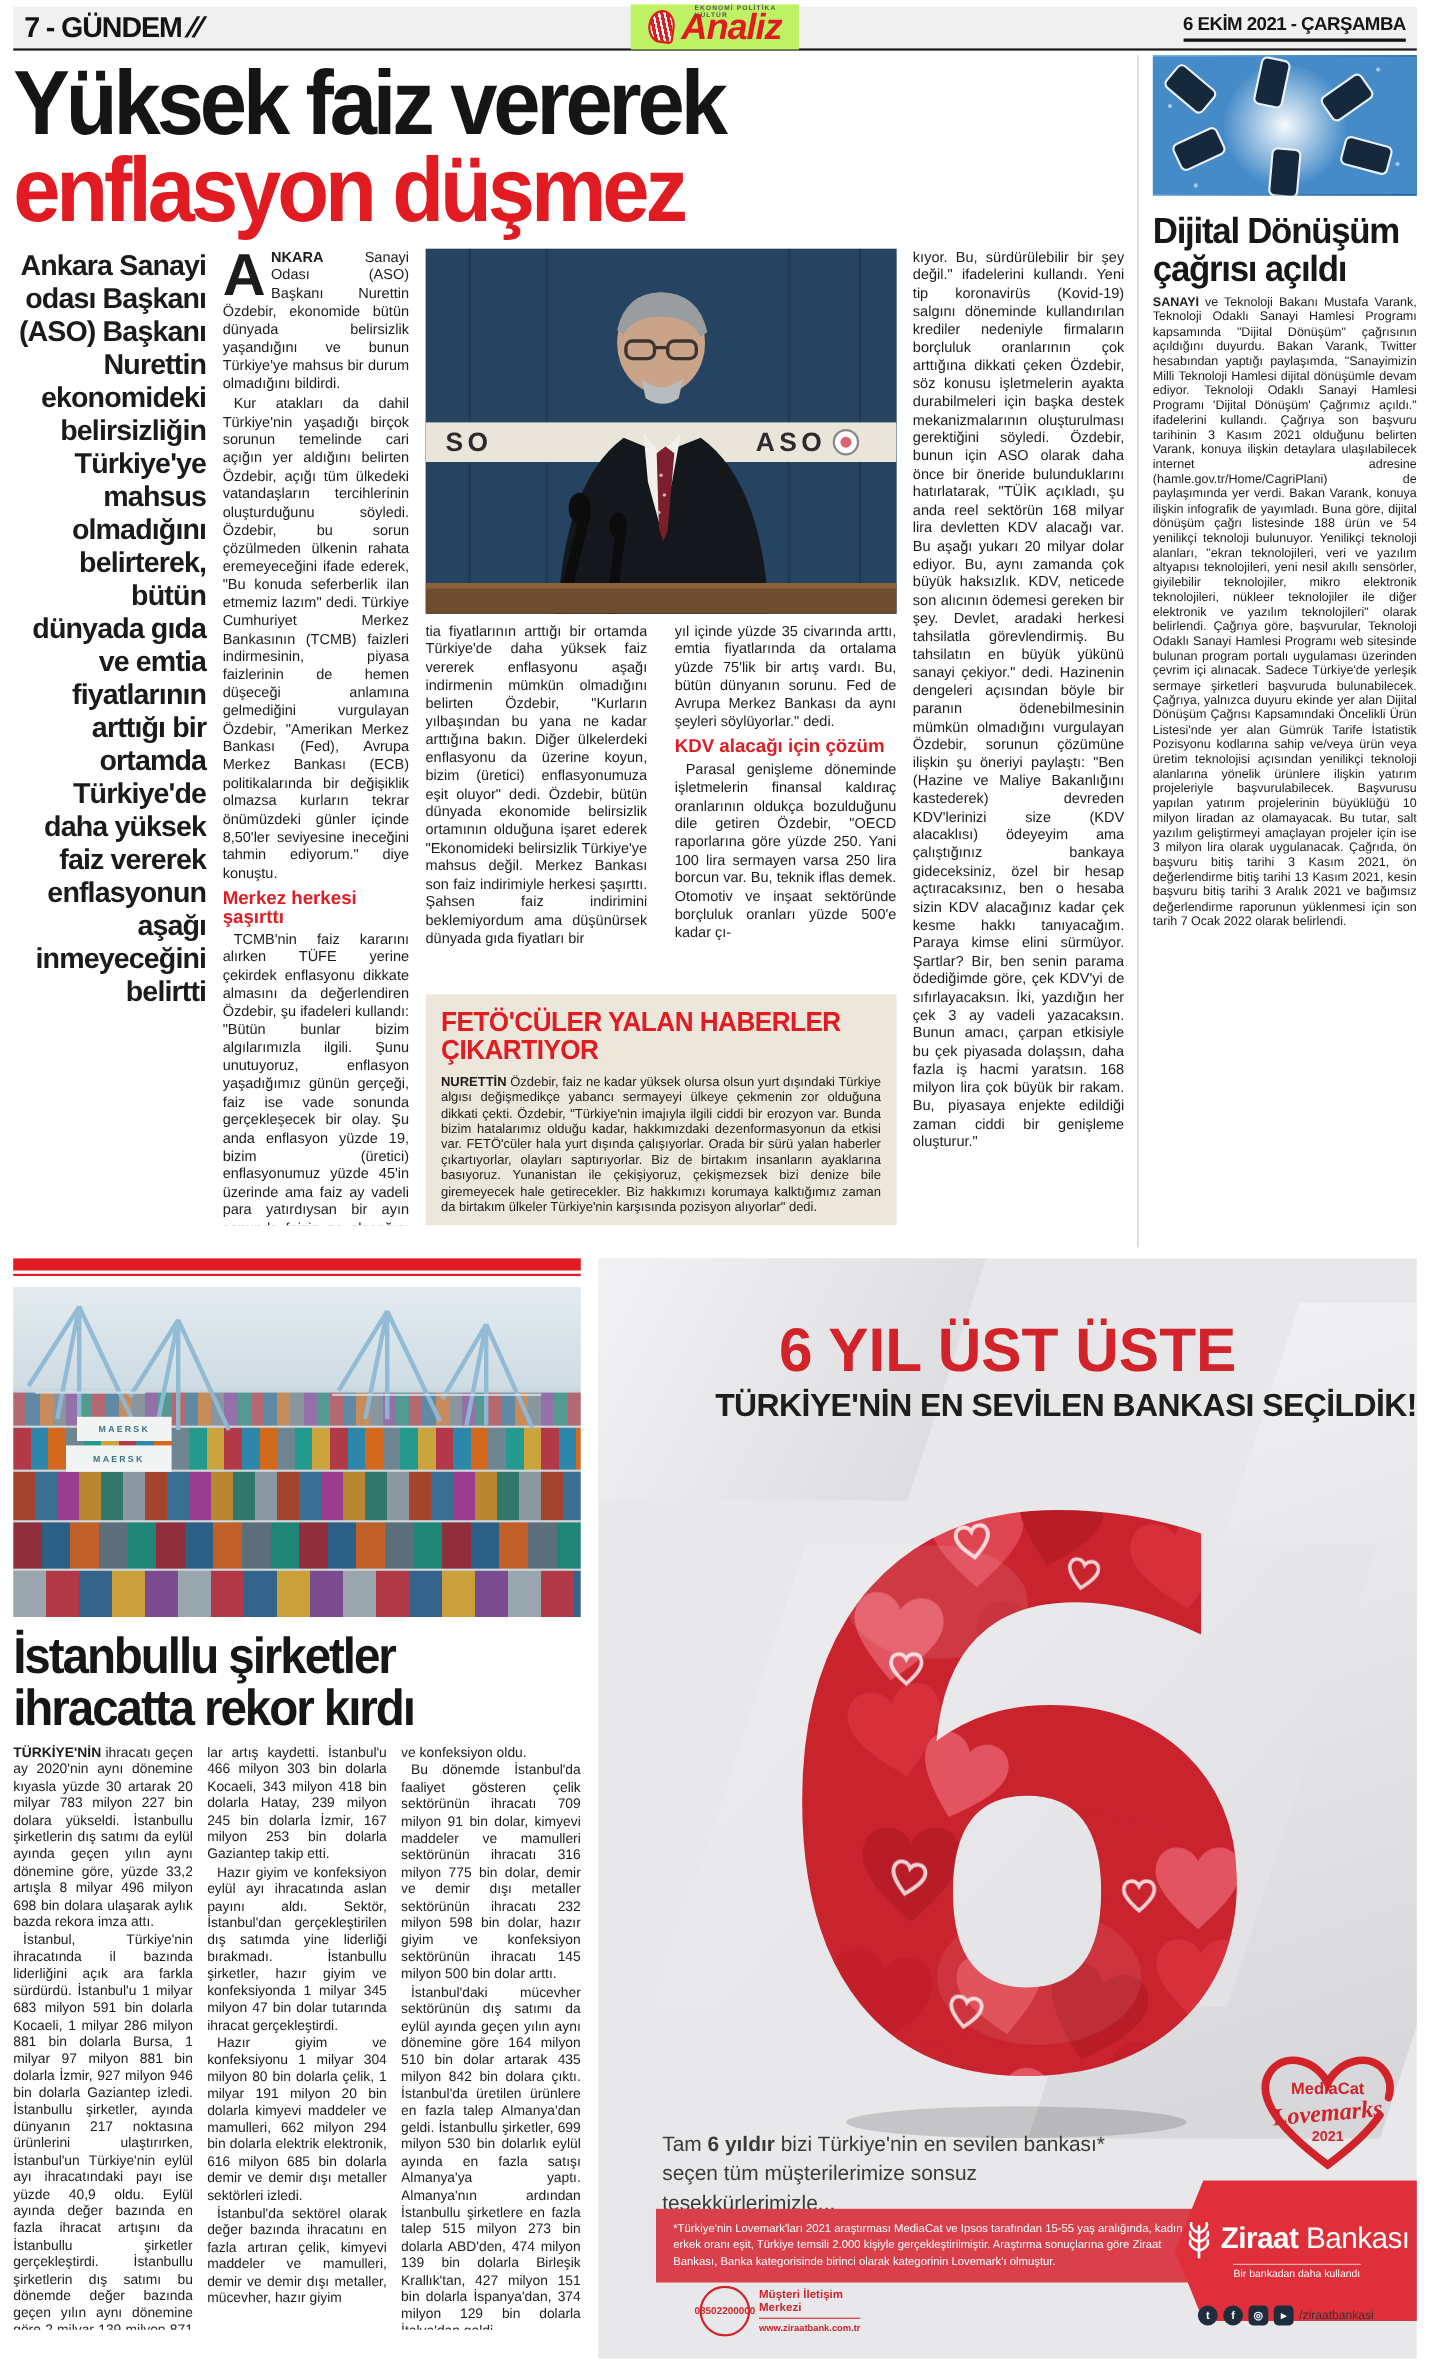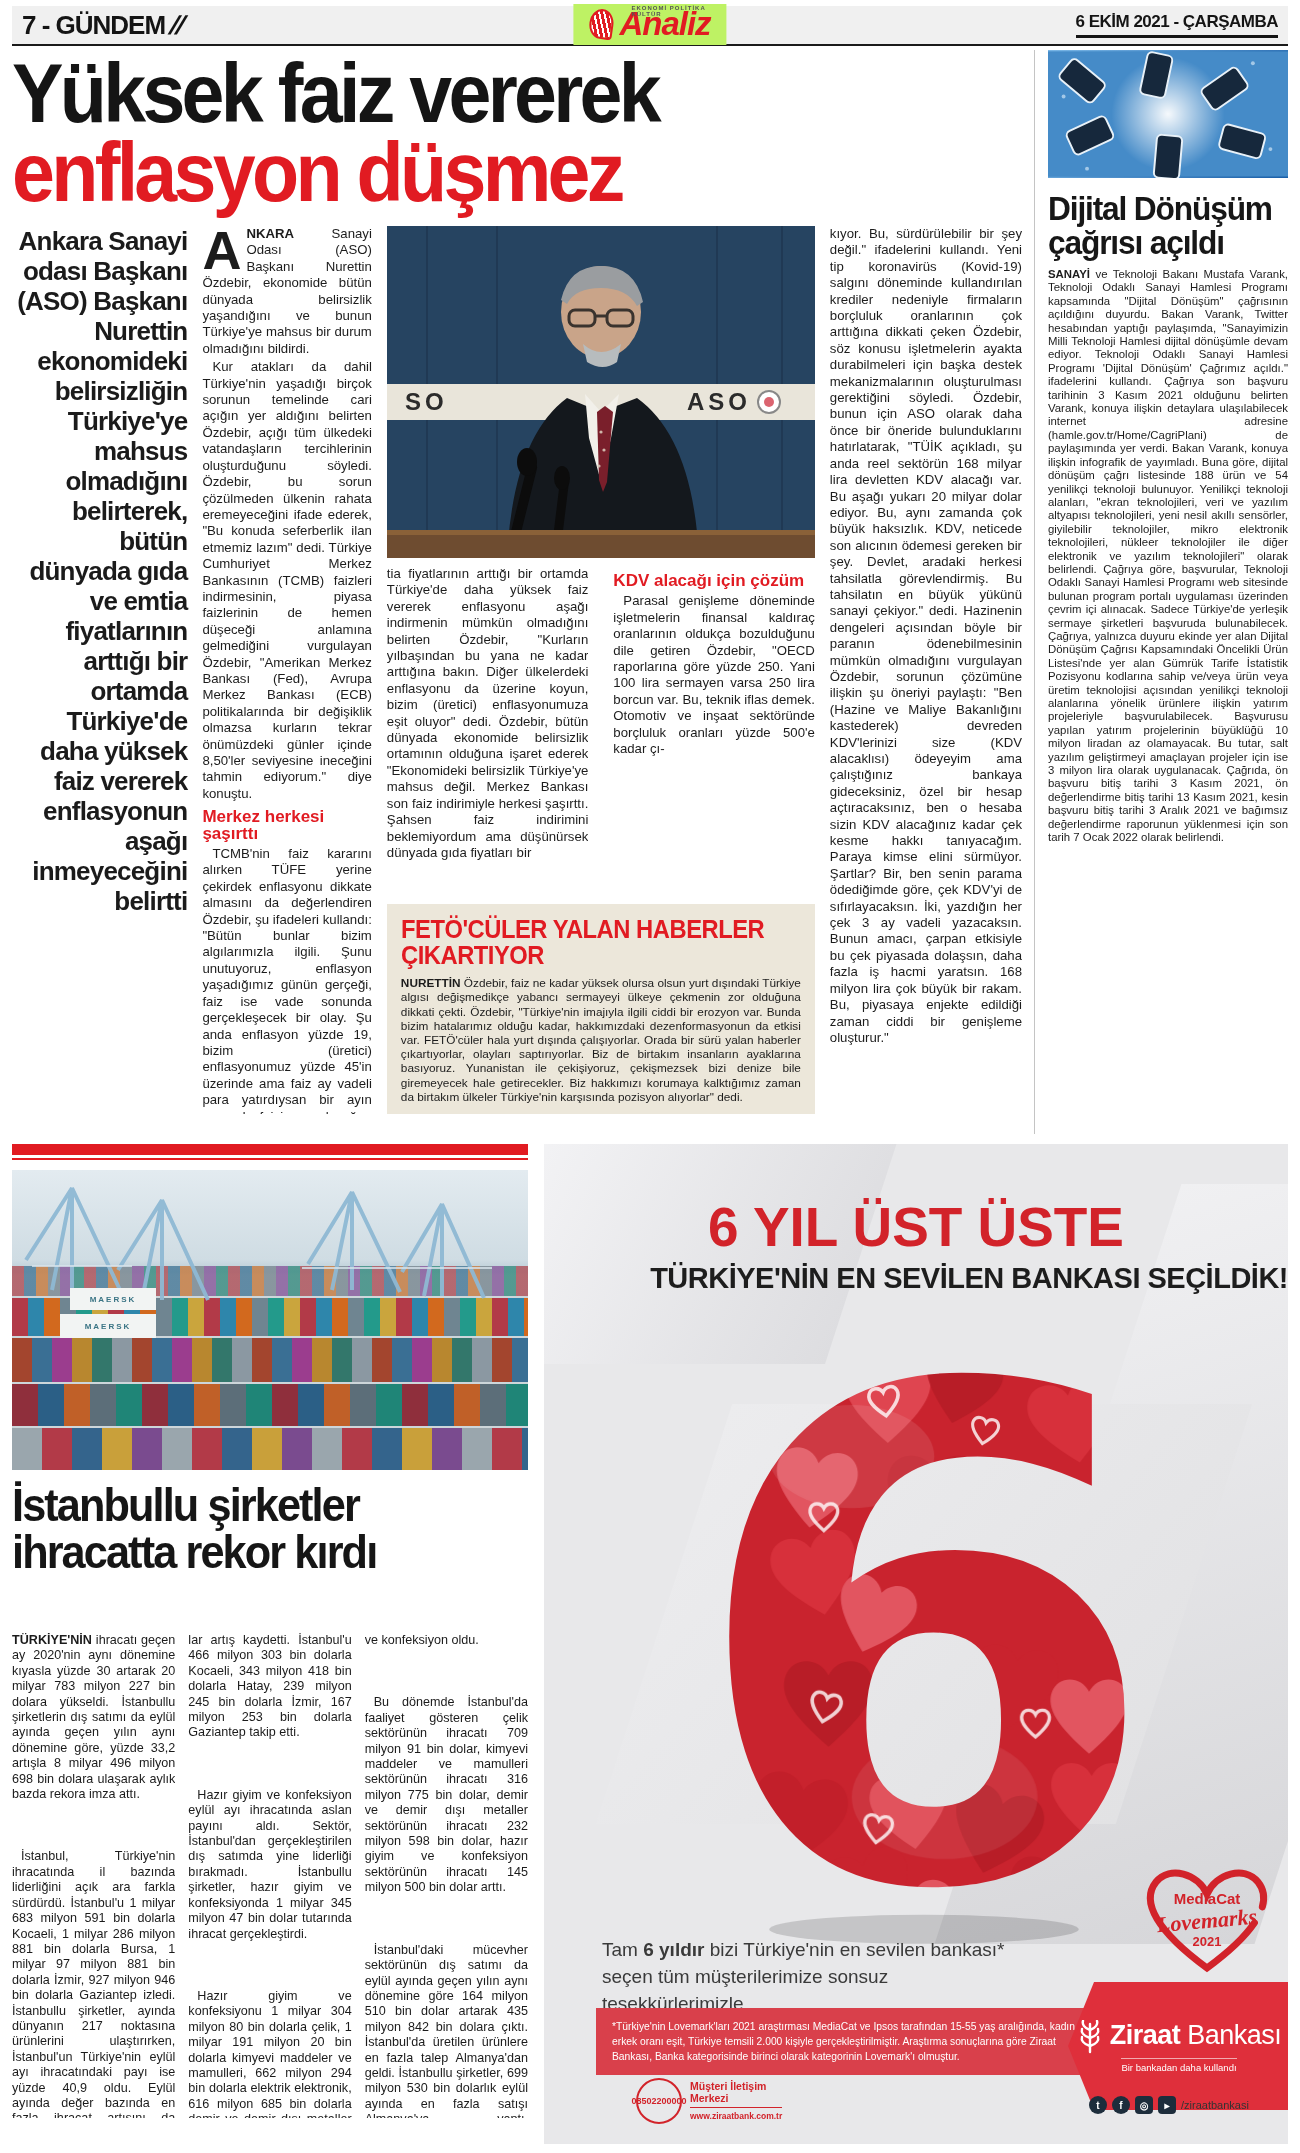--- a/index.html
+++ b/index.html
@@ -61,21 +61,21 @@
   .bottom-left { width:516px; }
   .red-bar { height:11px; background:#e11b22; }
   .red-line { height:2px; background:#e11b22; margin-top:3px; }
   .port-photo { margin-top:10px; height:300px; position:relative; overflow:hidden; background:linear-gradient(#e3ebf0 0%, #cfdce3 30%, #b9ccd6 34%, #cdd6da 35%); }
   .crow { position:absolute; left:0; right:0; }
   .maersk { position:absolute; background:#f2f4f3; color:#3b7585; font-size:8px; font-weight:700; letter-spacing:2px;
             display:flex; align-items:center; justify-content:center; }
   .bl-headline { margin-top:12px; font-size:46px; line-height:47px; font-weight:800; letter-spacing:-2px; color:#161616; transform:scaleX(.94); transform-origin:left; white-space:nowrap; }
   .bl-cols { margin-top:10px; display:flex; gap:13px; height:532px; overflow:hidden; }
   .bl-cols > div { flex:1; overflow:hidden; font-size:12.6px; line-height:15.4px; text-align:justify; color:#1b1b1b; }
-  .bl-cols p { margin-bottom:1px; text-indent:9px;margin-top:47px; }
+  .bl-cols p { margin-bottom:1px; text-indent:9px; }
   .bl-cols p.noind { text-indent:0; }
 
   
   .ad { flex:1; position:relative; background:#e8e8ea; overflow:hidden; }
   .deco { position:absolute; transform:skewX(-18deg); }
   .deco1 { left:-60px; top:-20px; width:380px; height:240px; background:linear-gradient(100deg,#f4f4f6,#dddde0); }
   .deco2 { right:-90px; top:40px; width:320px; height:760px; background:linear-gradient(160deg,#f0f0f2,#d6d6d9); }
   .deco3 { left:120px; top:260px; width:520px; height:420px; background:linear-gradient(120deg,#ececee,#e2e2e4); }
   .ad-head { position:absolute; top:50px; left:0; right:0; text-align:center; color:#d2232a; font-size:56px; font-weight:900; letter-spacing:0; transform:scaleX(.98); }
   .ad-sub { position:absolute; top:118px; left:0; right:0; text-align:right; color:#1d1d1d; font-size:29px; font-weight:800; letter-spacing:-0.5px; }
@@ -181,20 +181,21 @@
           </g>
           <rect x="0" y="308" width="428" height="24" fill="#6e4c30"></rect>
           <rect x="0" y="304" width="428" height="5" fill="#8a6138"></rect>
         </svg>
 
         <div class="midcols">
           <div class="bodytext">
             <p class="noind">tia fiyatlarının arttığı bir ortamda Türkiye'de daha yüksek faiz vererek enflasyonu aşağı indirmenin mümkün olmadığını belirten Özdebir, "Kurların yılbaşından bu yana ne kadar arttığına bakın. Diğer ülkelerdeki enflasyonu da üzerine koyun, bizim (üretici) enflasyonumuza eşit oluyor" dedi. Özdebir, bütün dünyada ekonomide belirsizlik ortamının olduğuna işaret ederek "Ekonomideki belirsizlik Türkiye'ye mahsus değil. Merkez Bankası son faiz indirimiyle herkesi şaşırttı. Şahsen faiz indirimini beklemiyordum ama düşünürsek dünyada gıda fiyatları bir</p>
           </div>
           <div class="bodytext">
+            <p class="noind">yıl içinde yüzde 35 civarında arttı, emtia fiyatlarında da ortalama yüzde 75'lik bir artış vardı. Bu, bütün dünyanın sorunu. Fed de Avrupa Merkez Bankası da aynı şeyleri söylüyorlar." dedi.</p>
             <div class="subhead">KDV alacağı için çözüm</div>
             <p>Parasal genişleme döneminde işletmelerin finansal kaldıraç oranlarının oldukça bozulduğunu dile getiren Özdebir, "OECD raporlarına göre yüzde 250. Yani 100 lira sermayen varsa 250 lira borcun var. Bu, teknik iflas demek. Otomotiv ve inşaat sektöründe borçluluk oranları yüzde 500'e kadar çı-</p>
           </div>
         </div>
 
         <div class="feto-box">
           <div class="feto-title">FETÖ'CÜLER YALAN HABERLER ÇIKARTIYOR</div>
           <div class="feto-body">
             <span class="lead-bold">NURETTİN</span><span> Özdebir, faiz ne kadar yüksek olursa olsun yurt dışındaki Türkiye algısı değişmedikçe yabancı sermayeyi ülkeye çekmenin zor olduğuna dikkati çekti. Özdebir, "Türkiye'nin imajıyla ilgili ciddi bir erozyon var. Bunda bizim hatalarımız olduğu kadar, hakkımızdaki dezenformasyonun da etkisi var. FETÖ'cüler hala yurt dışında çalışıyorlar. Orada bir sürü yalan haberler çıkartıyorlar, olayları saptırıyorlar. Biz de birtakım insanların ayaklarına basıyoruz. Yunanistan ile çekişiyoruz, çekişmezsek bizi denize bile giremeyecek hale getirecekler. Biz hakkımızı korumaya kalktığımız zaman da birtakım ülkeler Türkiye'nin karşısında pozisyon alıyorlar" dedi.</span>
           </div>

